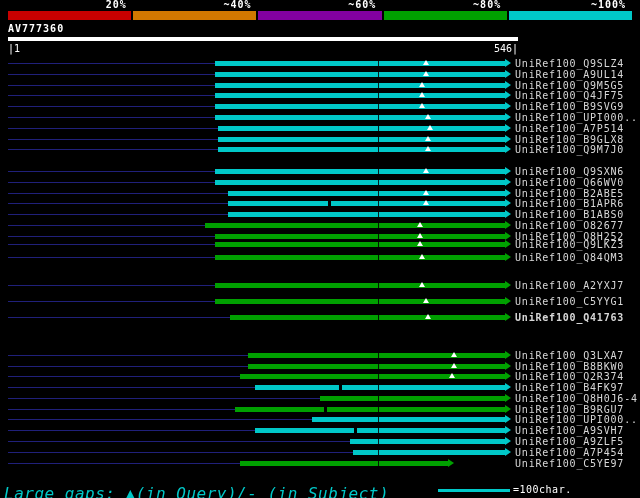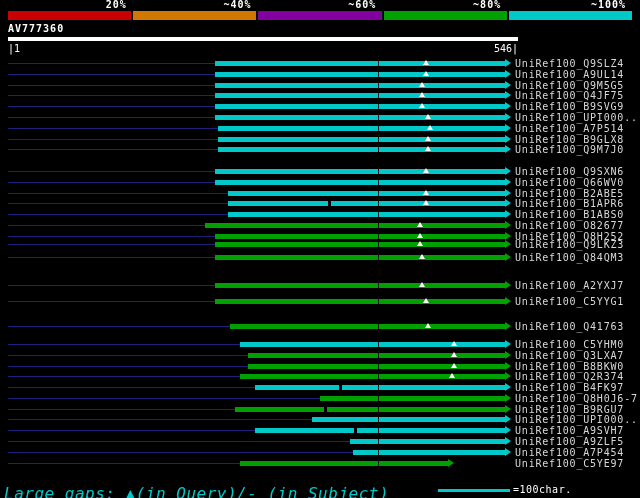--- a/index.html
+++ b/index.html
@@ -194,33 +194,26 @@
         <div class="tri" style="left: 418.791px;"></div>
         <div class="hit-label">UniRef100_A2YXJ7</div>
       </div>
       <div class="row" style="top: 295.6px;">
         <div class="qline" style="left: 8px; width: 207.363px; background: rgb(32, 32, 122);"></div>
         <div class="bar" style="left: 215.363px; width: 289.56px; background: rgb(0, 160, 0);"></div>
         <div class="arrow" style="left: 504.923px; border-left: 6px solid rgb(0, 160, 0);"></div>
         <div class="tri" style="left: 422.527px;"></div>
         <div class="hit-label">UniRef100_C5YYG1</div>
       </div>
-      <div class="row" style="top: 321px;">
+      <div class="row" style="top: 312px; font-weight: bold;">
         <div class="qline" style="left: 8px; width: 222.308px; background: rgb(32, 32, 122);"></div>
         <div class="bar" style="left: 230.308px; width: 274.615px; background: rgb(0, 160, 0);"></div>
         <div class="arrow" style="left: 504.923px; border-left: 6px solid rgb(0, 160, 0);"></div>
         <div class="tri" style="left: 425.33px;"></div>
         <div class="hit-label">UniRef100_Q41763</div>
-      </div>
-      <div class="row" style="top: 338.8px;">
-        <div class="qline" style="left: 8px; width: 231.648px; background: rgb(32, 32, 122);"></div>
-        <div class="bar" style="left: 239.648px; width: 265.275px; background: rgb(0, 200, 200);"></div>
-        <div class="arrow" style="left: 504.923px; border-left: 6px solid rgb(0, 200, 200);"></div>
-        <div class="tri" style="left: 451.484px;"></div>
-        <div class="hit-label">UniRef100_C5YHM0</div>
       </div>
       <div class="row" style="top: 349.6px;">
         <div class="qline" style="left: 8px; width: 240.055px; background: rgb(32, 32, 122);"></div>
         <div class="bar" style="left: 248.055px; width: 256.868px; background: rgb(0, 160, 0);"></div>
         <div class="arrow" style="left: 504.923px; border-left: 6px solid rgb(0, 160, 0);"></div>
         <div class="tri" style="left: 451.484px;"></div>
         <div class="hit-label">UniRef100_Q3LXA7</div>
       </div>
       <div class="row" style="top: 361px;">
         <div class="qline" style="left: 8px; width: 240.055px; background: rgb(32, 32, 122);"></div>
@@ -240,21 +233,21 @@
         <div class="qline" style="left: 8px; width: 246.593px; background: rgb(32, 32, 122);"></div>
         <div class="bar" style="left: 254.593px; width: 250.33px; background: rgb(0, 200, 200);"></div>
         <div class="arrow" style="left: 504.923px; border-left: 6px solid rgb(0, 200, 200);"></div>
         <div class="dash" style="left: 338.593px;"></div>
         <div class="hit-label">UniRef100_B4FK97</div>
       </div>
       <div class="row" style="top: 392.8px;">
         <div class="qline" style="left: 8px; width: 311.978px; background: rgb(32, 32, 122);"></div>
         <div class="bar" style="left: 319.978px; width: 184.945px; background: rgb(0, 160, 0);"></div>
         <div class="arrow" style="left: 504.923px; border-left: 6px solid rgb(0, 160, 0);"></div>
-        <div class="hit-label">UniRef100_Q8H0J6-7</div>
+        <div class="hit-label">UniRef100_Q8H0J6-4</div>
       </div>
       <div class="row" style="top: 403.6px;">
         <div class="qline" style="left: 8px; width: 226.978px; background: rgb(32, 32, 122);"></div>
         <div class="bar" style="left: 234.978px; width: 269.945px; background: rgb(0, 160, 0);"></div>
         <div class="arrow" style="left: 504.923px; border-left: 6px solid rgb(0, 160, 0);"></div>
         <div class="dash" style="left: 323.648px;"></div>
         <div class="hit-label">UniRef100_B9RGU7</div>
       </div>
       <div class="row" style="top: 414.4px;">
         <div class="qline" style="left: 8px; width: 303.571px; background: rgb(32, 32, 122);"></div>

